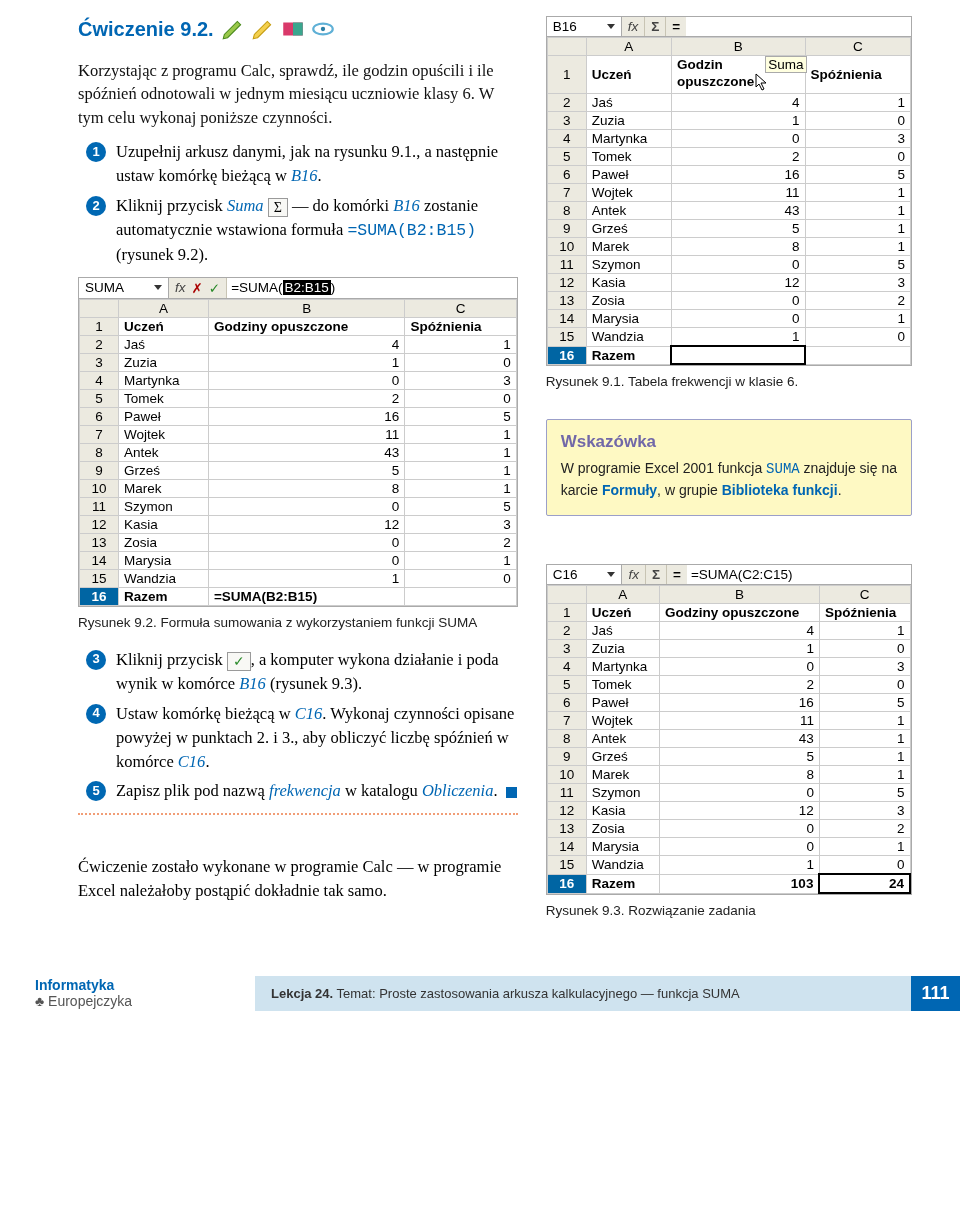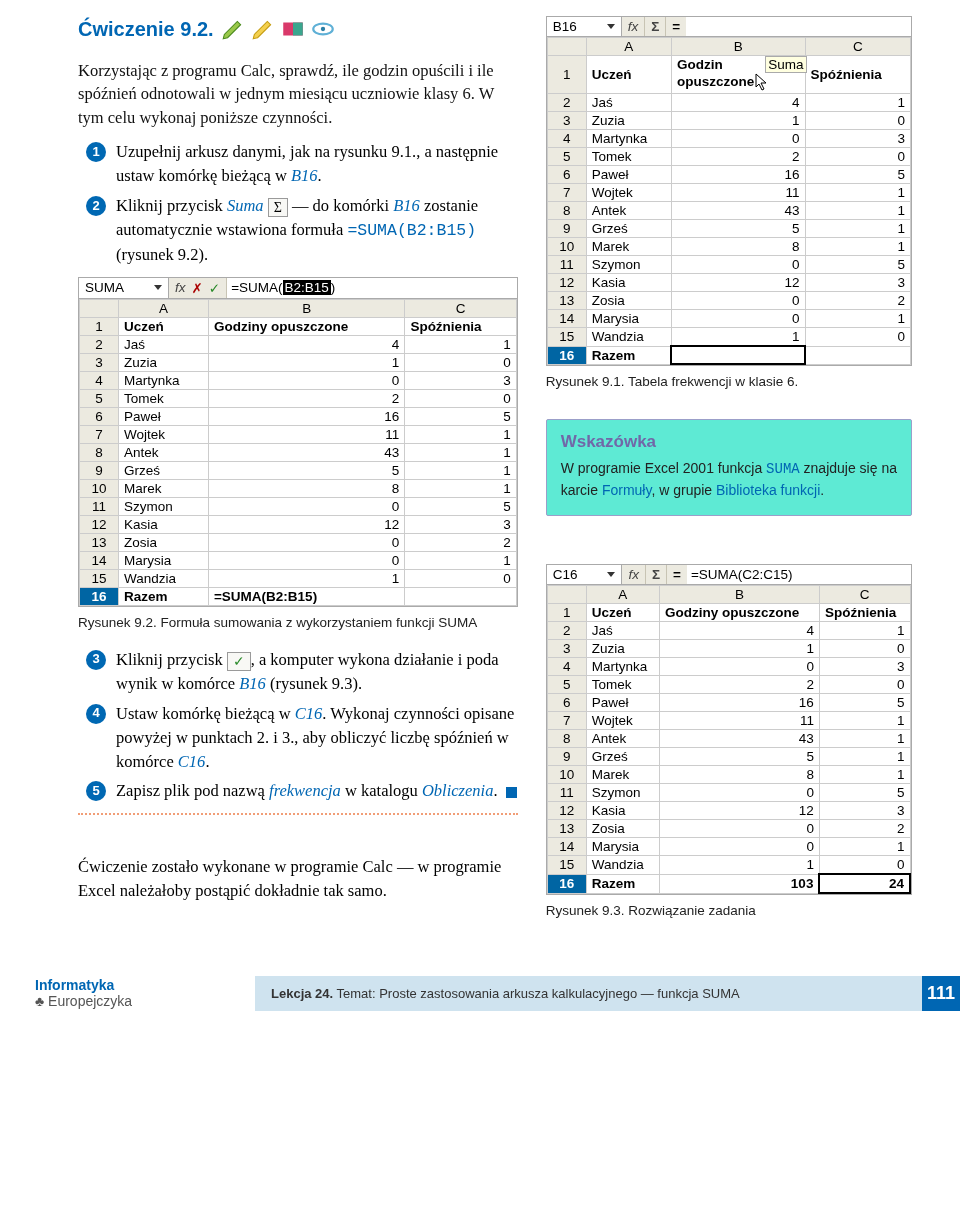--- a/index.html
+++ b/index.html
@@ -150,39 +150,39 @@
   }
   table.grid td.num, table.grid th.rownum {
     text-align: right;
   }
   table.grid th.rownum { text-align: center; background: #eceae0; width: 28px; }
   table.grid tr.hdr td { font-weight: bold; }
   table.grid tr.razem td { font-weight: bold; }
   table.grid tr.razem th { background: #0065a3; color: #fff; font-weight: bold; }
   .hint-box {
     border: 1px solid #9b9fc9;
-    background: #5eead4;
+    background: #fef9c3;
     padding: 12px 14px 14px;
     border-radius: 2px;
     margin-top: 30px;
   }
   .hint-title {
     color: #7168a8;
     font-weight: bold;
     font-family: Arial, sans-serif;
     font-size: 17px;
     margin-bottom: 6px;
   }
   .hint-body {
     font-family: Arial, sans-serif;
     font-size: 14px;
     line-height: 1.5;
     color: #222;
   }
-  .hint-body .kw { color: #0066b3; font-weight: normal; }
+  .hint-body .kw { color: #0066b3; font-weight: bold; }
   .note {
     font-size: 16.5px;
     line-height: 1.45;
     margin-top: 40px;
   }
   .dotted-sep {
     border-top: 2px dotted #f19d76;
     margin: 10px 0 14px;
     width: 100%;
   }
@@ -213,21 +213,21 @@
     display: flex;
     align-items: center;
     padding-left: 35px;
     font-family: Arial, sans-serif;
     font-size: 13px;
     line-height: 1.1;
   }
   .footer-brand b { display: block; color: #0066b3; font-size: 14px; }
   .footer-brand span { font-size: 14px; color: #555; }
   .page-num {
-    width: 38px;
+    width: 49px;
     background: #0066b3;
     color: #fff;
     font-family: Arial, sans-serif;
     font-size: 18px;
     font-weight: bold;
     display: flex;
     align-items: center;
     justify-content: center;
   }
   .cursor {

